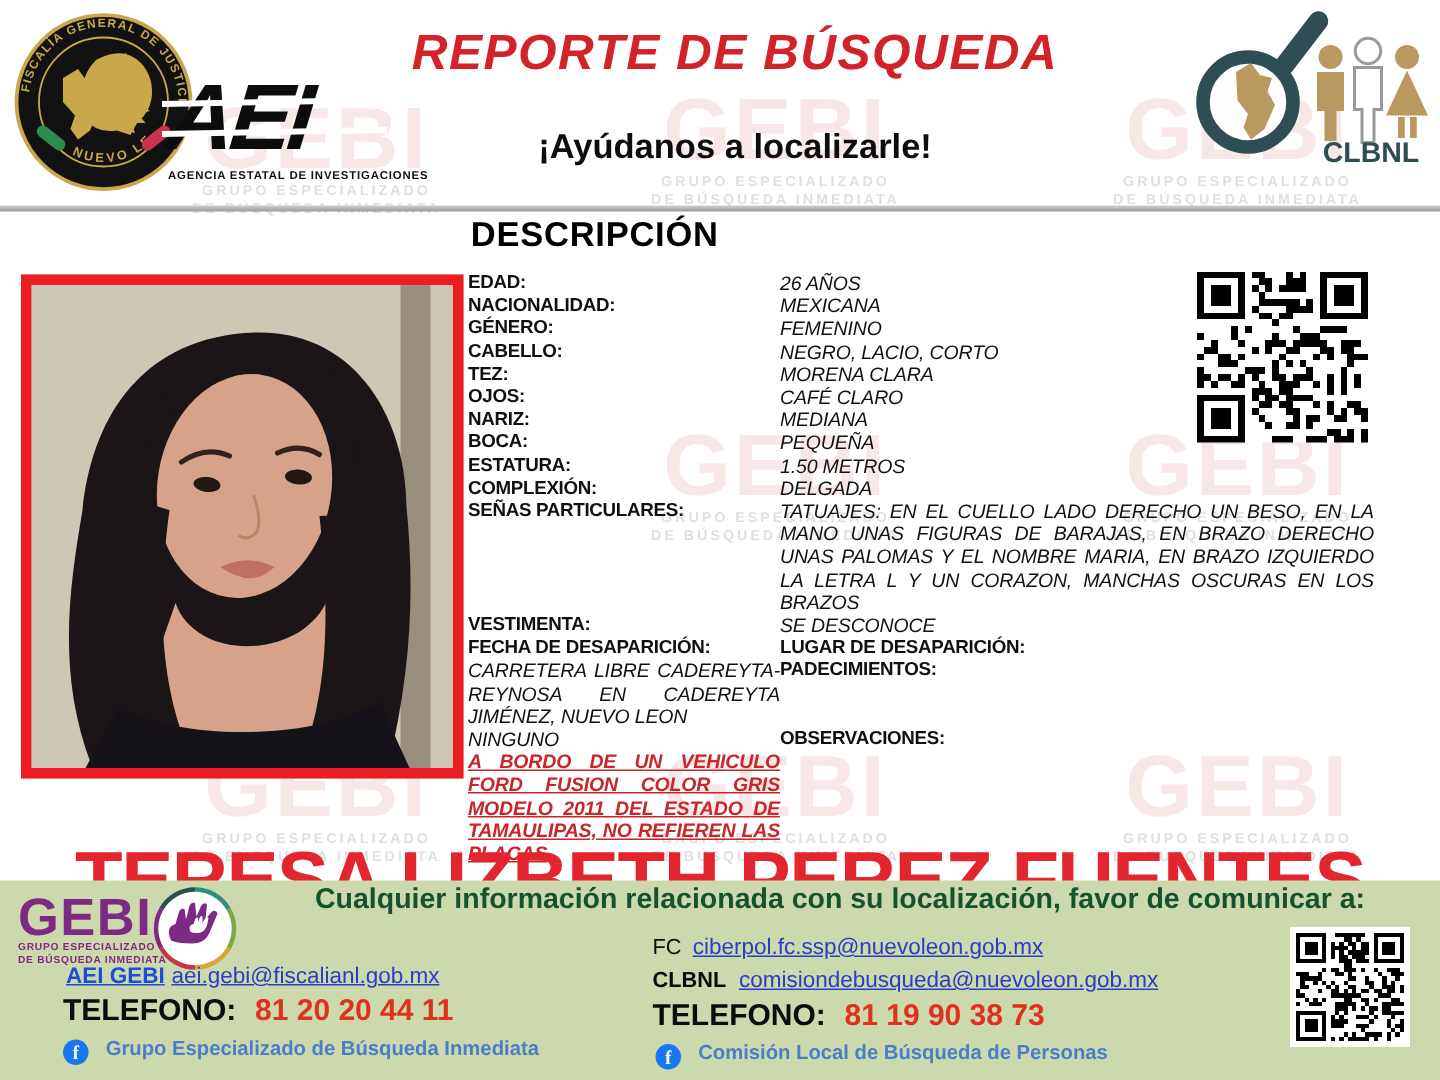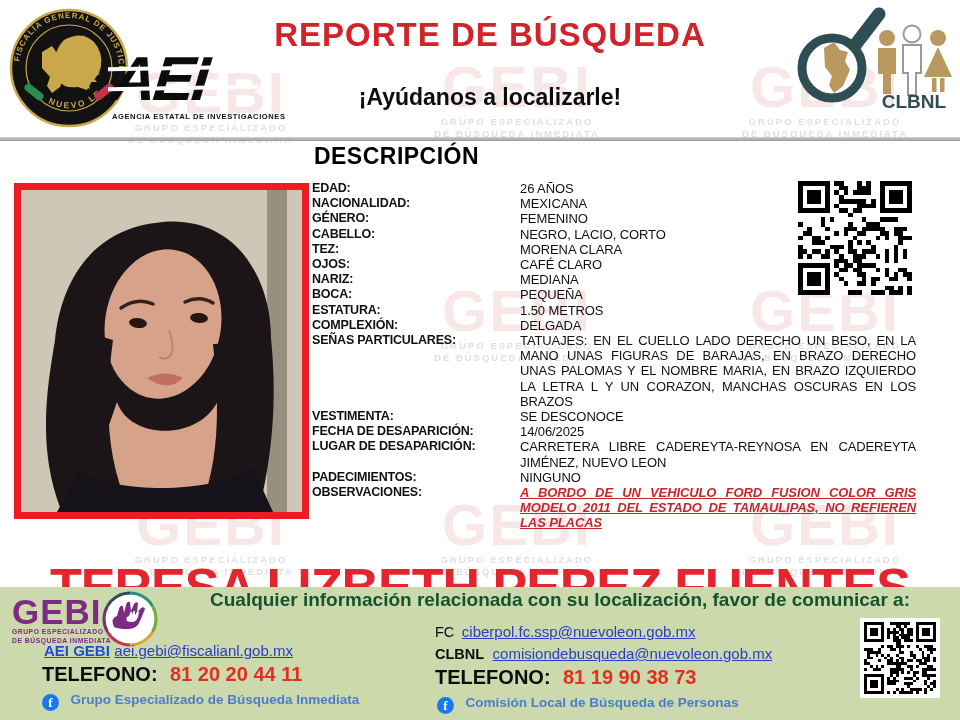--- a/index.html
+++ b/index.html
@@ -15,39 +15,39 @@
   .wm-big{font-size:58px;font-weight:800;letter-spacing:2px;color:rgba(197,88,84,0.14);line-height:1;}
   .wm-sub{font-size:9.5px;font-weight:700;letter-spacing:2px;color:rgba(140,140,140,0.28);line-height:1.25;}
 
   
   #seal{left:8px;top:4px;width:122px;height:132px;z-index:2;}
   #aei-logo{left:112px;top:48px;width:160px;height:90px;z-index:2;}
   #aei-text{font-size:62px;font-weight:900;font-style:italic;color:#0c0c0c;letter-spacing:-3px;line-height:1;transform:skewX(-6deg);}
   .aei-stripe{position:absolute;left:-4px;width:150px;height:4px;background:#fff;transform:rotate(-1deg);}
   #aei-caption{margin-top:2px;font-size:7.6px;font-weight:700;color:#111;letter-spacing:0.55px;white-space:nowrap;}
   #report-title{left:180px;top:16px;width:620px;text-align:center;z-index:2;
-    font-size:33px;font-weight:800;color:#d2232a;letter-spacing:1px;}
+    font-size:33px;font-weight:800;color:#d2232a;letter-spacing:1px;font-style:italic;}
   #report-subtitle{left:240px;top:84px;width:500px;text-align:center;z-index:2;
     font-size:23px;font-weight:800;color:#0d0d0d;}
   #clbnl{right:6px;top:2px;width:168px;height:130px;z-index:2;}
   #divider{left:0;top:137px;width:960px;height:4px;z-index:2;
     background:linear-gradient(#cfcfcf,#9a9a9a);}
 
   
   #description-heading{left:0;top:143px;width:793px;text-align:center;z-index:2;
     font-size:23px;font-weight:800;color:#000;letter-spacing:0.5px;}
   #photo{left:14px;top:183px;width:281px;height:322px;z-index:3;
     border:7px solid #ec1c24;background:#cfc7b6;box-sizing:content-box;}
   #photo svg{display:block;}
   #qr-top{left:798px;top:181px;width:114px;height:114px;background:#fff;z-index:2;}
   #description-table{left:312px;top:181px;width:608px;z-index:2;
     display:grid;grid-template-columns:208px 396px;
     font-size:13px;line-height:15.2px;color:#101010;}
   .dlabel{font-weight:700;font-size:12.5px;letter-spacing:-0.2px;white-space:nowrap;}
-  .dvalue{text-align:justify;letter-spacing:-0.1px;}
+  .dvalue{text-align:justify;letter-spacing:-0.1px;font-style:italic;}
   .dvalue.alert{color:#c9252b;font-weight:700;font-style:italic;text-decoration:underline;}
 
   
   #person-name{left:0;top:557px;width:960px;text-align:center;z-index:2;
     font-size:52px;font-weight:800;color:#e32530;letter-spacing:-1px;white-space:nowrap;}
 
   
   #footer{left:0;top:587px;width:960px;height:133px;background:#ccd9ad;z-index:2;}
   #footer-headline{position:absolute;left:168px;top:3px;width:784px;text-align:center;
     font-size:19px;font-weight:800;color:#14532d;line-height:1.1;}
@@ -399,21 +399,20 @@
     <div class="dvalue">PEQUEÑA</div>
     <div class="dlabel">ESTATURA:</div>
     <div class="dvalue">1.50 METROS</div>
     <div class="dlabel">COMPLEXIÓN:</div>
     <div class="dvalue">DELGADA</div>
     <div class="dlabel">SEÑAS PARTICULARES:</div>
     <div class="dvalue">TATUAJES: EN EL CUELLO LADO DERECHO UN BESO, EN LA MANO UNAS FIGURAS DE BARAJAS, EN BRAZO DERECHO UNAS PALOMAS Y EL NOMBRE MARIA, EN BRAZO IZQUIERDO LA LETRA L Y UN CORAZON, MANCHAS OSCURAS EN LOS BRAZOS</div>
     <div class="dlabel">VESTIMENTA:</div>
     <div class="dvalue">SE DESCONOCE</div>
     <div class="dlabel">FECHA DE DESAPARICIÓN:</div>
-    <div class="dvalue">14/06/2025</div>
     <div class="dlabel">LUGAR DE DESAPARICIÓN:</div>
     <div class="dvalue">CARRETERA LIBRE CADEREYTA-REYNOSA EN CADEREYTA JIMÉNEZ, NUEVO LEON</div>
     <div class="dlabel">PADECIMIENTOS:</div>
     <div class="dvalue">NINGUNO</div>
     <div class="dlabel">OBSERVACIONES:</div>
     <div class="dvalue alert">A BORDO DE UN VEHICULO FORD FUSION COLOR GRIS MODELO 2011 DEL ESTADO DE TAMAULIPAS, NO REFIEREN LAS PLACAS</div>
   </div>
 
 <div id="person-name" class="abs">TERESA LIZBETH PEREZ FUENTES</div>
 

